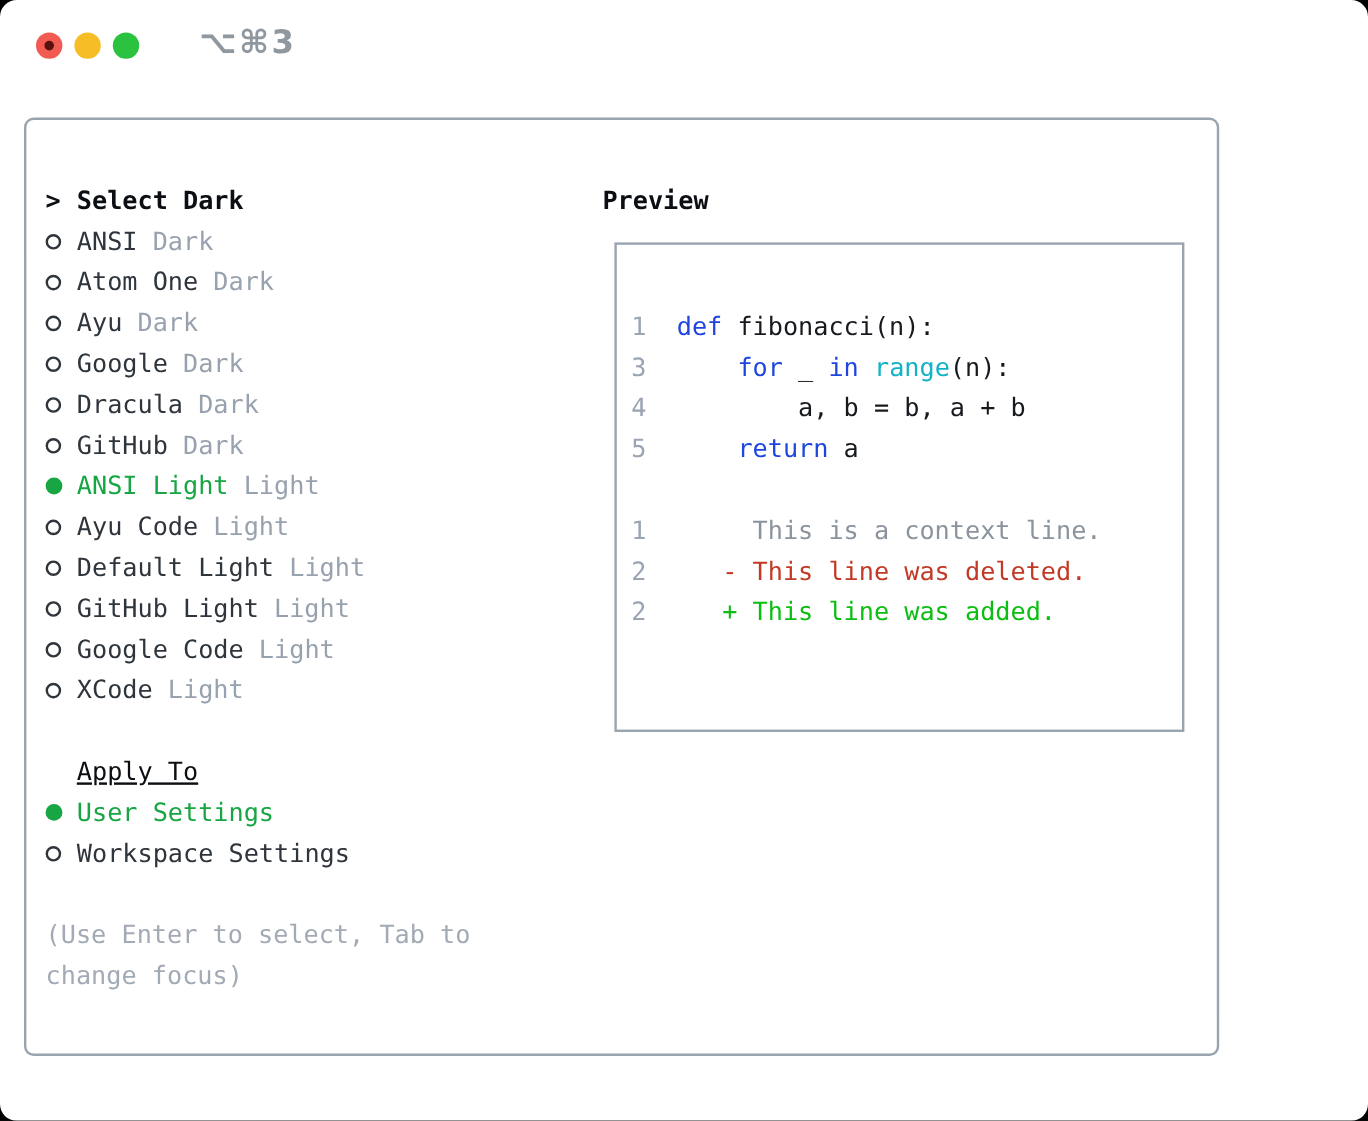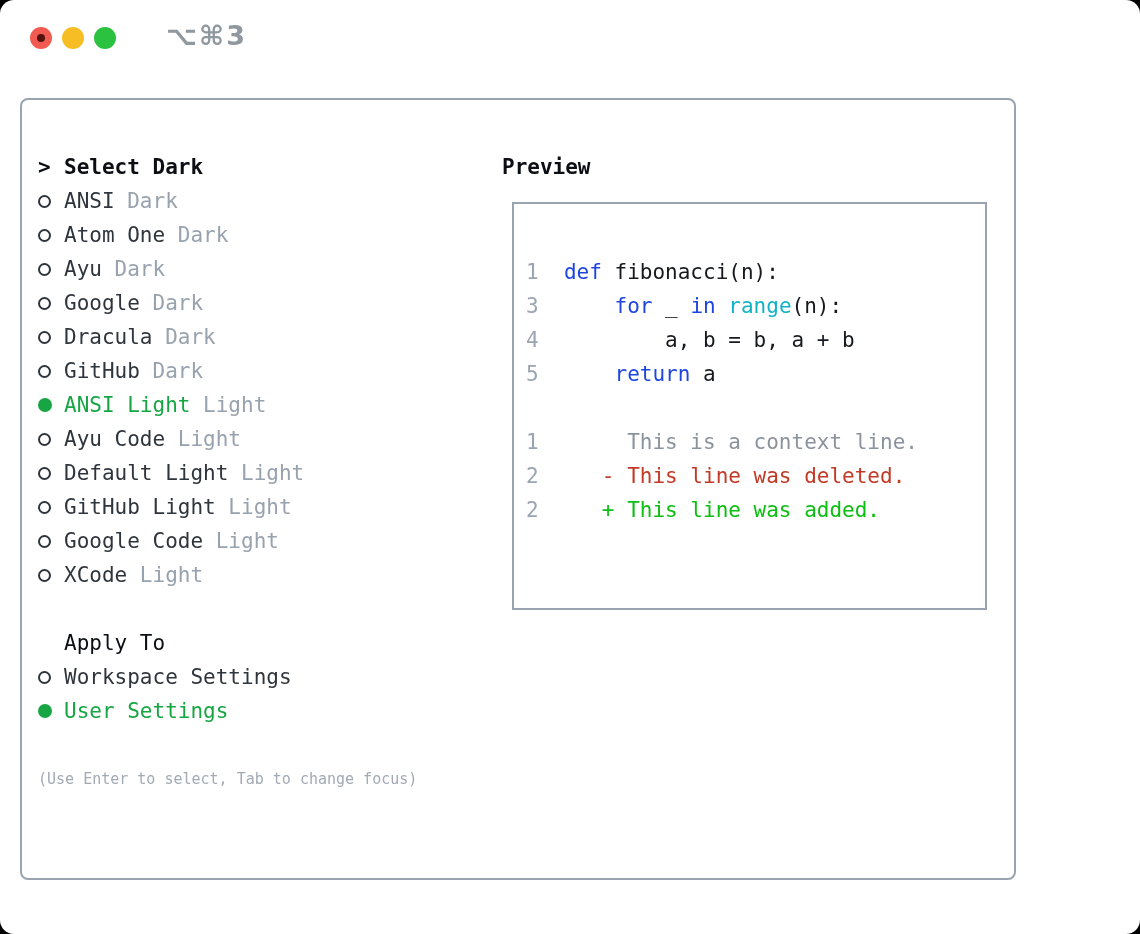--- a/index.html
+++ b/index.html
@@ -27,26 +27,26 @@
     background:#fff;
   }
   
   .list { position:absolute; left:16px; top:50px; }
   .row { height:34px; display:flex; align-items:center; font-size:21px; color:var(--text); white-space:pre; }
   .row.spacer { }
   .marker { width:26px; display:flex; align-items:center; flex:none; }
   .radio { width:13px; height:13px; box-sizing:border-box; border:2px solid var(--radio); border-radius:50%; }
   .radio.sel { width:14px; height:14px; border:none; background:var(--green); }
   .prefix, .hdr, .apply-hdr { font-weight:bold; color:var(--heading); }
-  .apply-hdr { font-weight:normal; }
+  .apply-hdr { font-weight:normal;text-decoration:underline; }
   .name.sel { color:var(--green); }
   .variant { color:var(--muted); margin-left:1ch; }
   .hint {
     position:absolute; left:16px; top:662px; width:400px;
-    font-size:15px; line-height:34px; color:var(--hint); white-space:normal;
+    font-size:21px; line-height:34px; color:var(--hint); white-space:normal;
   }
   
   .preview-title {
     position:absolute; left:480px; top:50px; height:34px; line-height:34px;
     font-size:21px; font-weight:bold; color:var(--heading);
   }
   .pbox {
     position:absolute; left:490px; top:102px; width:475px; height:408px;
     box-sizing:border-box; border:2px solid var(--border); background:#fff;
   }
@@ -86,22 +86,22 @@
         <div class="row"><span class="marker"><span class="radio"></span></span><span class="name">Dracula</span><span class="variant">Dark</span></div>
         <div class="row"><span class="marker"><span class="radio"></span></span><span class="name">GitHub</span><span class="variant">Dark</span></div>
         <div class="row"><span class="marker"><span class="radio sel"></span></span><span class="name sel">ANSI Light</span><span class="variant">Light</span></div>
         <div class="row"><span class="marker"><span class="radio"></span></span><span class="name">Ayu Code</span><span class="variant">Light</span></div>
         <div class="row"><span class="marker"><span class="radio"></span></span><span class="name">Default Light</span><span class="variant">Light</span></div>
         <div class="row"><span class="marker"><span class="radio"></span></span><span class="name">GitHub Light</span><span class="variant">Light</span></div>
         <div class="row"><span class="marker"><span class="radio"></span></span><span class="name">Google Code</span><span class="variant">Light</span></div>
         <div class="row"><span class="marker"><span class="radio"></span></span><span class="name">XCode</span><span class="variant">Light</span></div>
         <div class="row spacer"></div>
         <div class="row"><span class="marker"></span><span class="apply-hdr">Apply To</span></div>
+        <div class="row"><span class="marker"><span class="radio sel"></span></span><span class="name sel">User Settings</span></div>
         <div class="row"><span class="marker"><span class="radio"></span></span><span class="name">Workspace Settings</span></div>
-        <div class="row"><span class="marker"><span class="radio sel"></span></span><span class="name sel">User Settings</span></div>
       </div>
 
     <div class="hint">(Use Enter to select, Tab to change focus)</div>
 
     <div class="preview-title">Preview</div>
 
     <div class="pbox">
       <div class="code">
           <div class="cline"><span class="ln">1</span><span class="tok kw">def</span><span class="tok pl"> fibonacci(n):</span></div>
           <div class="cline"><span class="ln">3</span><span class="tok pl">    </span><span class="tok kw">for</span><span class="tok pl"> _ </span><span class="tok kw">in</span><span class="tok pl"> </span><span class="tok fn">range</span><span class="tok pl">(n):</span></div>

